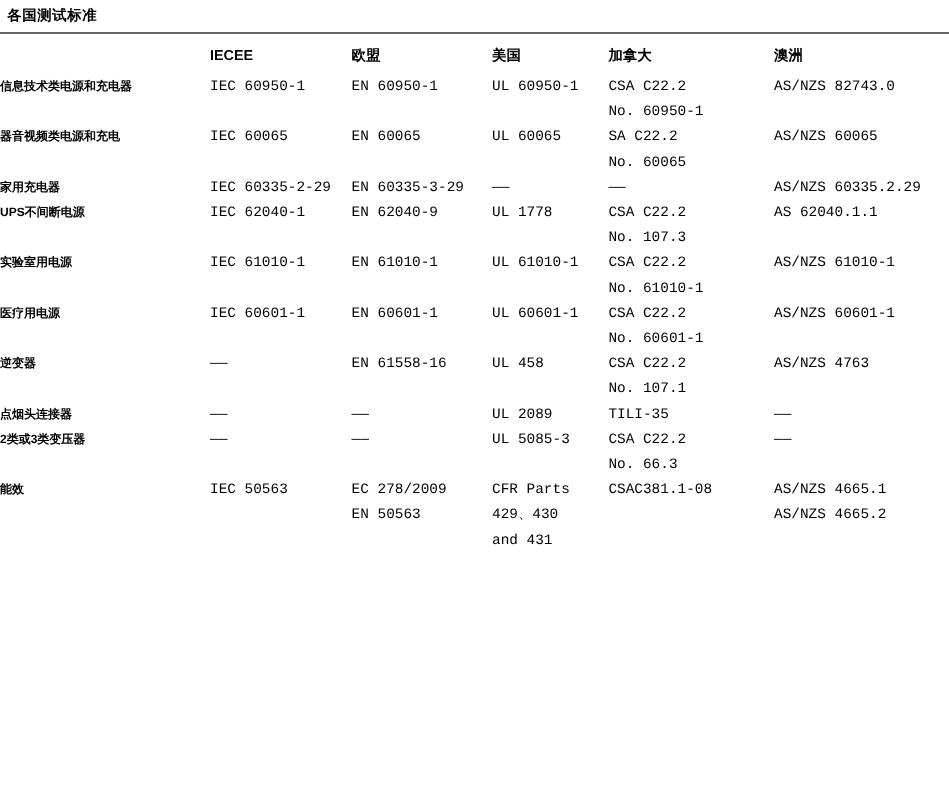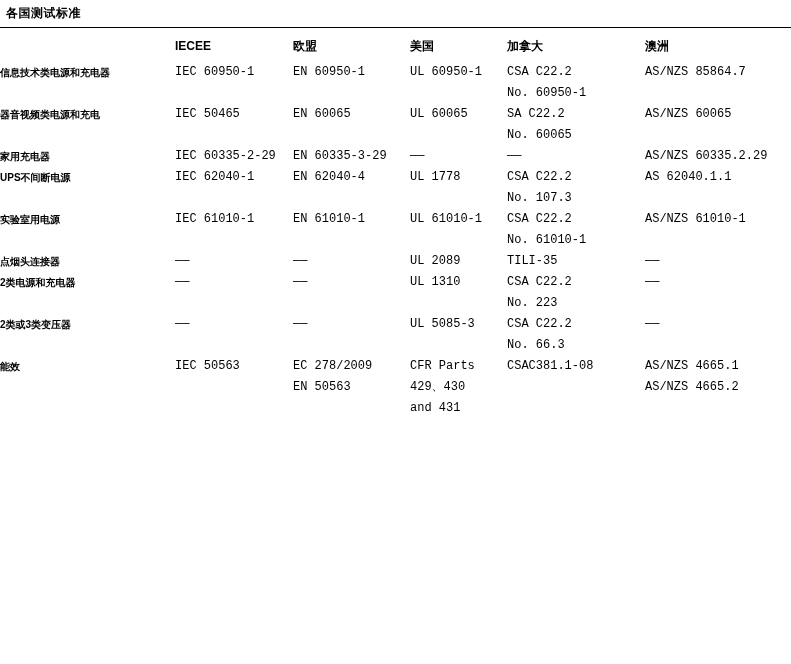--- a/index.html
+++ b/index.html
@@ -112,72 +112,81 @@
       </tr>
     </thead>
     <tbody>
       <tr>
         <th class="rowhead">信息技术类电源和充电器</th>
         <td class="cell">IEC 60950-1</td>
         <td class="cell">EN 60950-1</td>
         <td class="cell">UL 60950-1</td>
         <td class="cell">CSA C22.2
 No. 60950-1</td>
-        <td class="cell">AS/NZS 85864.7</td>
+        <td class="cell">AS/NZS 82743.0</td>
       </tr>
       <tr>
         <th class="rowhead">器音视频类电源和充电</th>
-        <td class="cell">IEC 50465</td>
+        <td class="cell">IEC 60065</td>
         <td class="cell">EN 60065</td>
         <td class="cell">UL 60065</td>
         <td class="cell">SA C22.2
 No. 60065</td>
         <td class="cell">AS/NZS 60065</td>
       </tr>
       <tr>
         <th class="rowhead">家用充电器</th>
         <td class="cell">IEC 60335-2-29</td>
         <td class="cell">EN 60335-3-29</td>
         <td class="cell">——</td>
         <td class="cell">——</td>
         <td class="cell">AS/NZS 60335.2.29</td>
       </tr>
       <tr>
         <th class="rowhead">UPS不间断电源</th>
         <td class="cell">IEC 62040-1</td>
-        <td class="cell">EN 62040-4</td>
+        <td class="cell">EN 62040-9</td>
         <td class="cell">UL 1778</td>
         <td class="cell">CSA C22.2
 No. 107.3</td>
         <td class="cell">AS 62040.1.1</td>
       </tr>
       <tr>
         <th class="rowhead">实验室用电源</th>
         <td class="cell">IEC 61010-1</td>
         <td class="cell">EN 61010-1</td>
         <td class="cell">UL 61010-1</td>
         <td class="cell">CSA C22.2
 No. 61010-1</td>
         <td class="cell">AS/NZS 61010-1</td>
       </tr>
       <tr>
+        <th class="rowhead">医疗用电源</th>
+        <td class="cell">IEC 60601-1</td>
+        <td class="cell">EN 60601-1</td>
+        <td class="cell">UL 60601-1</td>
+        <td class="cell">CSA C22.2
+No. 60601-1</td>
+        <td class="cell">AS/NZS 60601-1</td>
+      </tr>
+      <tr>
+        <th class="rowhead">逆变器</th>
+        <td class="cell">——</td>
+        <td class="cell">EN 61558-16</td>
+        <td class="cell">UL 458</td>
+        <td class="cell">CSA C22.2
+No. 107.1</td>
+        <td class="cell">AS/NZS 4763</td>
+      </tr>
+      <tr>
         <th class="rowhead">点烟头连接器</th>
         <td class="cell">——</td>
         <td class="cell">——</td>
         <td class="cell">UL 2089</td>
         <td class="cell">TILI-35</td>
-        <td class="cell">——</td>
-      </tr>
-      <tr>
-        <th class="rowhead">2类电源和充电器</th>
-        <td class="cell">——</td>
-        <td class="cell">——</td>
-        <td class="cell">UL 1310</td>
-        <td class="cell">CSA C22.2
-No. 223</td>
         <td class="cell">——</td>
       </tr>
       <tr>
         <th class="rowhead">2类或3类变压器</th>
         <td class="cell">——</td>
         <td class="cell">——</td>
         <td class="cell">UL 5085-3</td>
         <td class="cell">CSA C22.2
 No. 66.3</td>
         <td class="cell">——</td>

